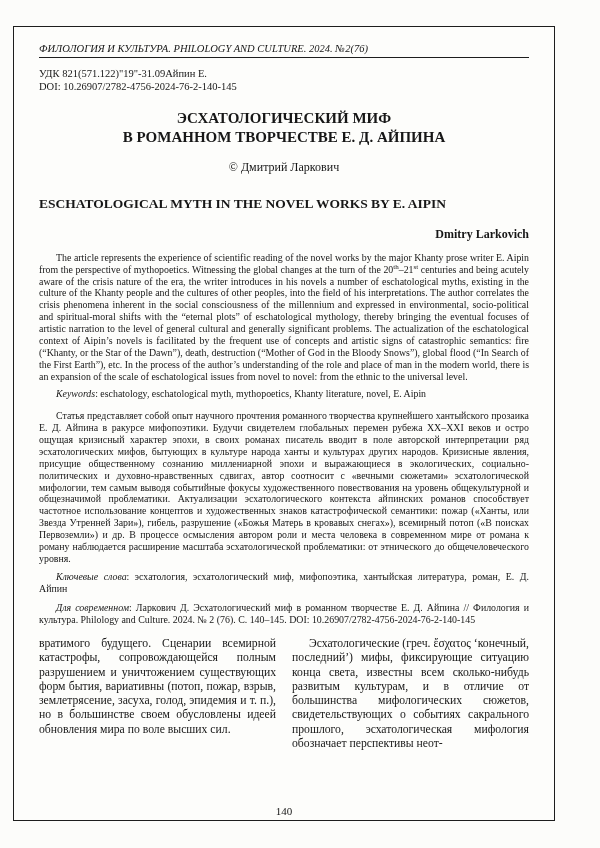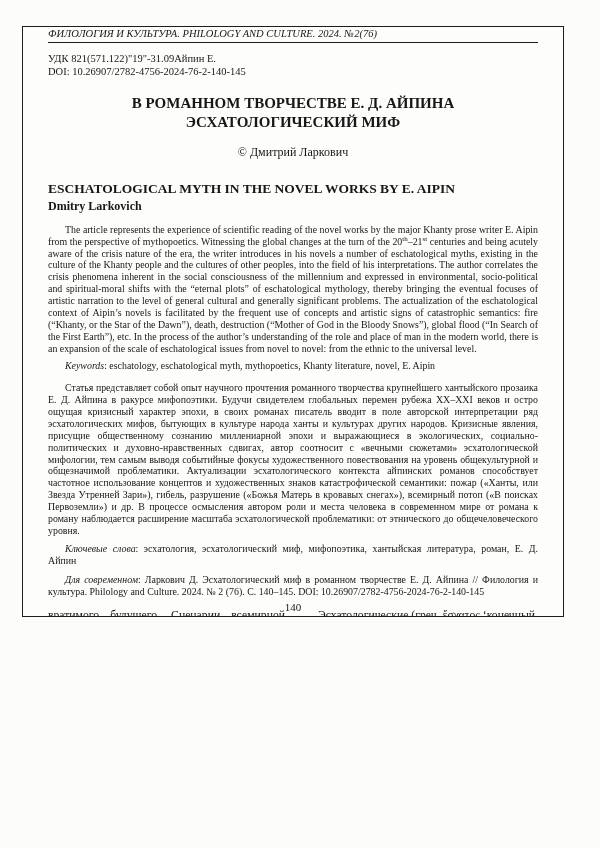--- a/index.html
+++ b/index.html
@@ -5,36 +5,36 @@
   html, body { margin: 0; padding: 0; }
   body {
     width: 600px; height: 848px;
     background: #fcfcfa;
     font-family: "Liberation Serif", serif;
     color: #171717;
     position: relative;
   }
   p { margin: 0; font-family: Liberation Serif, serif; }
   .frame {
-    position: absolute; left: 22px; top: 26px;
-    width: 542px; height: 591px;
+    position: absolute; left: 13px; top: 26px;
+    width: 542px; height: 795px;
     border: 1.3px solid #1d1d1d;
     box-sizing: border-box;
-    padding: 1px 25px 6px 25px;
+    padding: 16px 25px 6px 25px;
     overflow: hidden;
     background: #fdfdfb;
   }
   .running-head { font-style: italic; font-size: 10.5px; white-space: nowrap; }
   .rule { border-top: 1.2px solid #1d1d1d; margin: 3px 0 9px 0; height: 0; }
   .udk, .doi { font-size: 10.5px; line-height: 1.25; }
   .udk { margin-top: 6px; }
   .title-ru { margin-top: 16px; text-align: center; font-weight: bold; font-size: 15px; line-height: 1.25; }
   .author-ru { margin-top: 13px; text-align: center; font-weight: normal; font-size: 12px; }
   .title-en { margin-top: 21px; text-align: left; font-weight: bold; font-size: 13.5px; }
-  .author-en { margin-top: 2px; text-align: left; font-weight: bold; font-size: 12px; }
+  .author-en { margin-top: 15px; text-align: right; font-weight: bold; font-size: 12px; }
   .abstract { margin-top: 10px; font-size: 9.9px; line-height: 1.2; text-align: justify; text-indent: 17px; }
   .kw { margin-top: 6px; font-size: 9.9px; line-height: 1.2; text-align: justify; text-indent: 17px; }
   .citation { margin-top: 8px; font-size: 9.9px; line-height: 1.2; text-align: justify; text-indent: 17px; }
   .ital { font-style: italic; }
   .columns { margin-top: 11px; display: flex; gap: 16px; }
   .col { flex: 1; font-size: 11.7px; line-height: 1.22; text-align: justify; hyphens: auto; }
   .indent { text-indent: 17px; }
   .page-num { position: absolute; left: 0; right: 0; bottom: 3px; text-align: center; font-size: 11px; }
   sup { font-size: 7px; line-height: 0; }
 </style>
@@ -43,22 +43,22 @@
 
 <div class="frame">
 
   <div class="running-head">ФИЛОЛОГИЯ И КУЛЬТУРА. PHILOLOGY AND CULTURE. 2024. №2(76)</div>
   <div class="rule"></div>
 
   <div class="udk">УДК 821(571.122)"19"-31.09Айпин Е.</div>
   <div class="doi">DOI: 10.26907/2782-4756-2024-76-2-140-145</div>
 
   <div class="title-ru">
+    <div>ЭСХАТОЛОГИЧЕСКИЙ МИФ</div>
     <div>В РОМАННОМ ТВОРЧЕСТВЕ Е. Д. АЙПИНА</div>
-    <div>ЭСХАТОЛОГИЧЕСКИЙ МИФ</div>
   </div>
 
   <div class="author-ru">© Дмитрий Ларкович</div>
 
   <div class="title-en">ESCHATOLOGICAL MYTH IN THE NOVEL WORKS BY E. AIPIN</div>
 
   <div class="author-en">Dmitry Larkovich</div>
 
   <p class="abstract" lang="en"><span>The article represents the experience of scientific reading of the novel works by the major Khanty prose writer E. Aipin from the perspective of mythopoetics. Witnessing the global changes at the turn of the 20</span><sup>th</sup><span>–21</span><sup>st</sup><span> centuries and being acutely aware of the crisis nature of the era, the writer introduces in his novels a number of eschatological myths, existing in the culture of the Khanty people and the cultures of other peoples, into the field of his interpretations. The author correlates the crisis phenomena inherent in the social consciousness of the millennium and expressed in environmental, socio-political and spiritual-moral shifts with the “eternal plots” of eschatological mythology, thereby bringing the eventual focuses of artistic narration to the level of general cultural and generally significant problems. The actualization of the eschatological context of Aipin’s novels is facilitated by the frequent use of concepts and artistic signs of catastrophic semantics: fire (“Khanty, or the Star of the Dawn”), death, destruction (“Mother of God in the Bloody Snows”), global flood (“In Search of the First Earth”), etc. In the process of the author’s understanding of the role and place of man in the modern world, there is an expansion of the scale of eschatological issues from novel to novel: from the ethnic to the universal level.</span></p>
 

